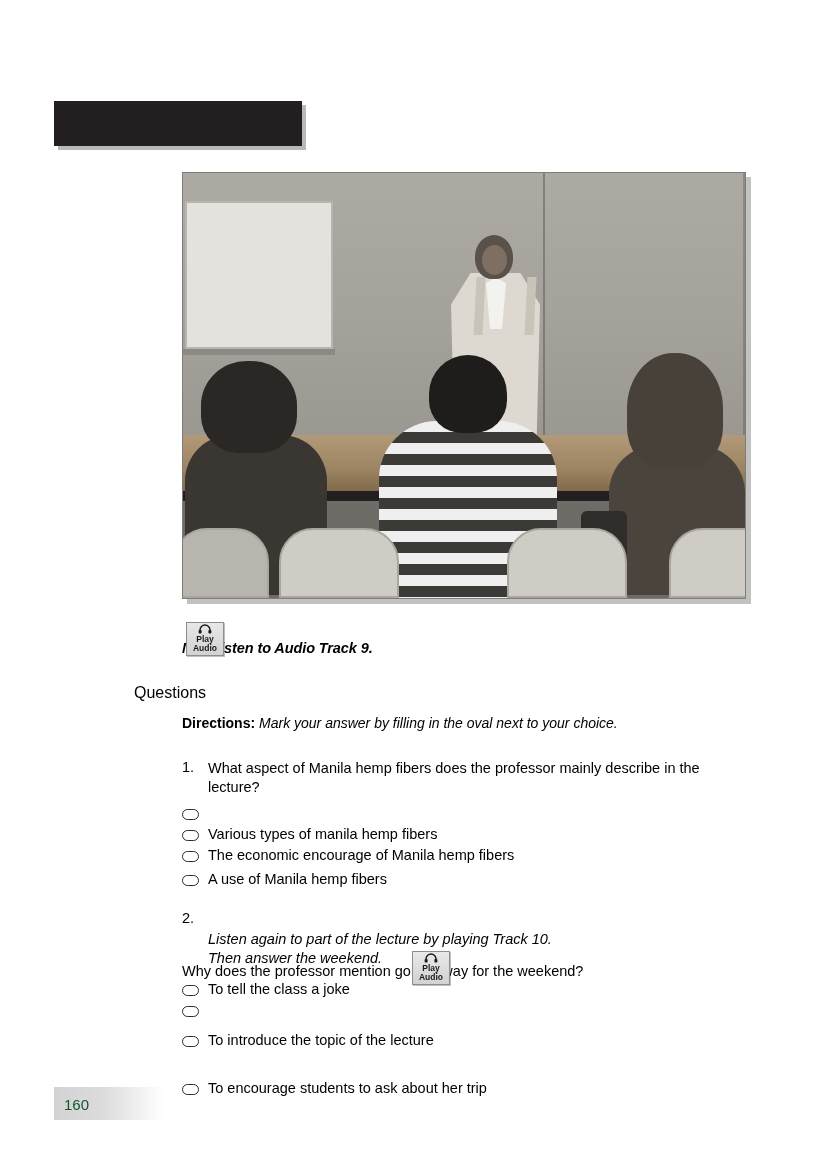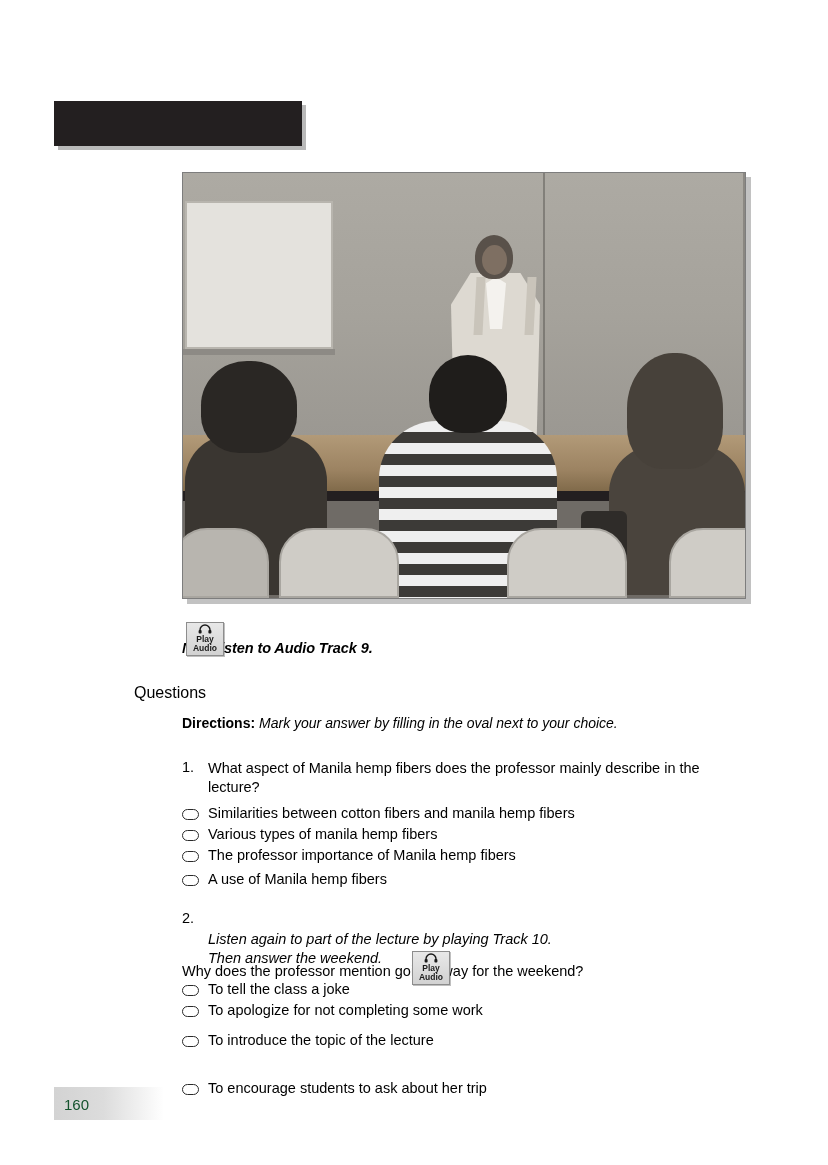--- a/index.html
+++ b/index.html
@@ -402,29 +402,28 @@
       <b>Directions:</b><span> Mark your answer by filling in the oval next to your choice.</span>
     </div>
 
     <div class="q-block" style="top:75px;">
       <div class="q-num">1.</div>
       <div class="q-stem">What aspect of Manila hemp fibers does the professor mainly describe in the lecture?</div>
     </div>
 
     <div class="choice" style="top:121px;">
       <span class="oval"></span>
-      <span class="choice-label">Similarities between cotton fibers and manila hemp fibers</span>
     </div>
     <div class="choice" style="top:142px;">
       <span class="oval"></span>
       <span class="choice-label">Various types of manila hemp fibers</span>
     </div>
     <div class="choice" style="top:163px;">
       <span class="oval"></span>
-      <span class="choice-label">The professor importance of Manila hemp fibers</span>
+      <span class="choice-label">The economic encourage of Manila hemp fibers</span>
     </div>
     <div class="choice" style="top:187px;">
       <span class="oval"></span>
       <span class="choice-label">A use of Manila hemp fibers</span>
     </div>
 
     <div class="q-block" style="top:226px;">
       <div class="q-num">2.</div>
       <div class="q-stem italic" style="width:420px;margin-top:20px;">
         <span>Listen again to part of the lecture by playing Track 10.</span><br>
@@ -444,21 +443,20 @@
       <span class="l1">Play</span>
       <span class="l2">Audio</span>
     </div>
 
     <div class="choice" style="top:297px;">
       <span class="oval"></span>
       <span class="choice-label">To tell the class a joke</span>
     </div>
     <div class="choice" style="top:318px;">
       <span class="oval"></span>
-      <span class="choice-label">To apologize for not completing some work</span>
     </div>
     <div class="choice" style="top:348px;">
       <span class="oval"></span>
       <span class="choice-label">To introduce the topic of the lecture</span>
     </div>
     <div class="choice" style="top:360px;margin-top:36px;">
       <span class="oval"></span>
       <span class="choice-label">To encourage students to ask about her trip</span>
     </div>
   </div>

